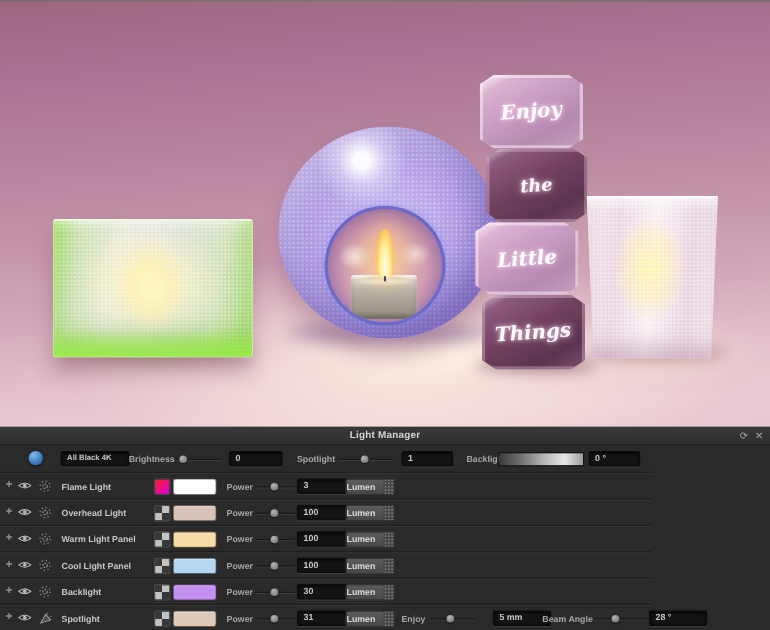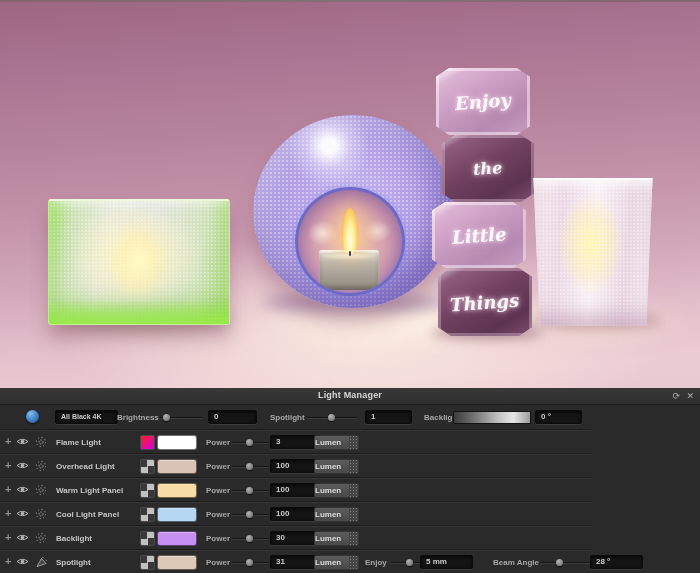--- a/index.html
+++ b/index.html
@@ -374,21 +374,21 @@
     <span class="track" style="left:232px;width:36px">
         <i class="knob" style="left:14px"></i>
       </span>
     <span class="vbox" style="left:270px;width:41px">31</span>
     <span class="unitbtn" style="left:314px">Lumen</span>
     <span class="unitgrip" style="left:349px"></span>
     <span class="lbl" style="left:365px">Enjoy</span>
     <span class="track" style="left:391px;width:40px">
         <i class="knob" style="left:15px"></i>
       </span>
-    <span class="vbox" style="left:420px;width:46px">5 mm</span>
+    <span class="vbox" style="left:448px;width:46px">5 mm</span>
     <span class="lbl" style="left:493px">Beam Angle</span>
     <span class="track" style="left:540px;width:53px">
         <i class="knob" style="left:16px"></i>
       </span>
     <span class="vbox" style="left:590px;width:46px">28 °</span>
   </div>
 
 </div>
 
 </body></html>

